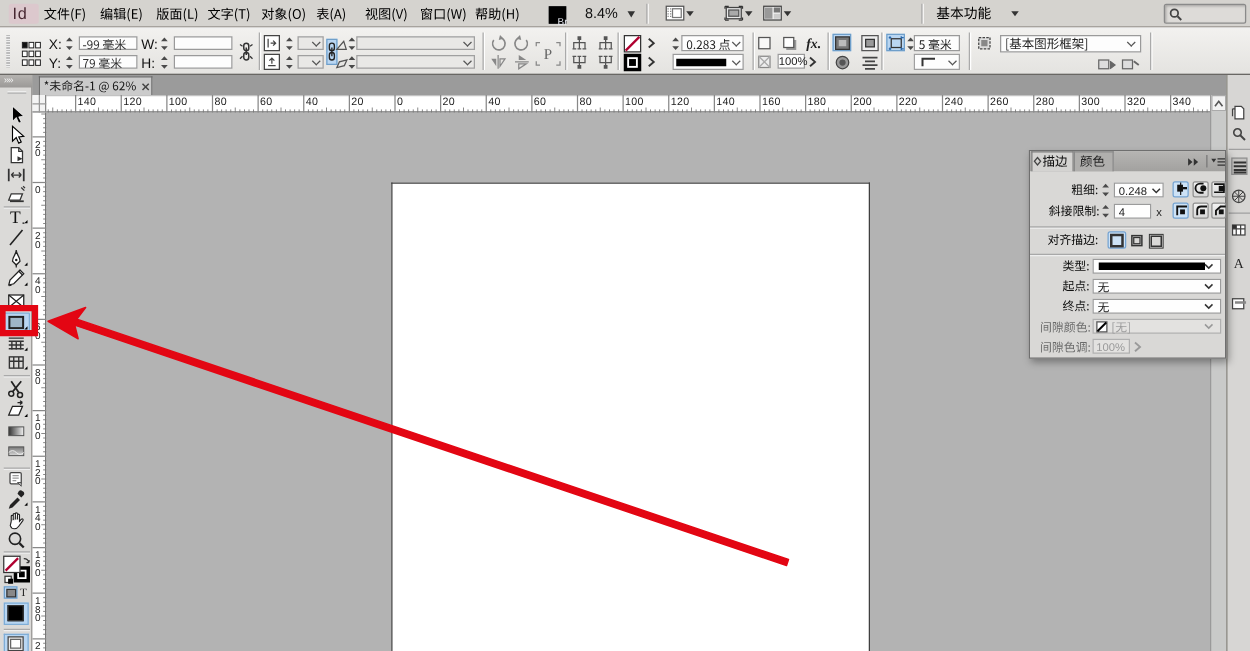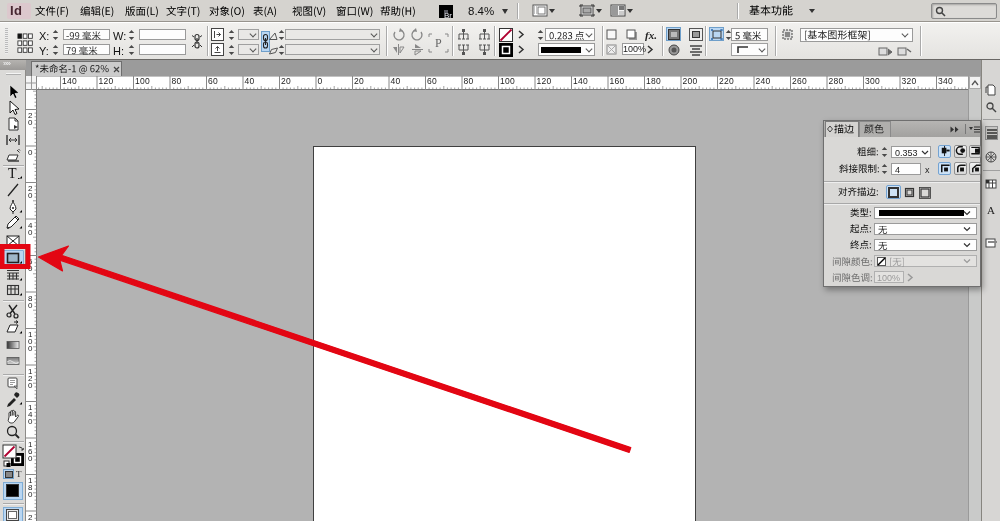--- a/index.html
+++ b/index.html
@@ -30,21 +30,21 @@
 .pbtn.on{background:#cde2f6;border:1.5px solid #74a3d2}
 .tool{position:absolute;left:1px;width:23px;height:15px}
 .tool svg{position:absolute;left:50%;top:50%;transform:translate(-50%,-50%)}
 .tool.on{background:#b9d6f2;border:1px solid #7fadd6;border-radius:1px}
 .dkico{position:absolute;left:985px}
 </style></head><body>
 <div id="app">
 
 <div id="menubar" class="abs"></div>
 <div class="abs" style="left:7px;top:3px;width:24px;height:16px;background:#dcc8cd;border-radius:2px"></div>
-<div class="abs" style="left:10px;top:3px;font-size:13px;font-weight:bold;color:#472731;letter-spacing:0.5px">Id</div>
+<div class="abs" style="left:10px;top:3px;font-size:13px;font-weight:normal;color:#472731;letter-spacing:0.5px">Id</div>
 <svg class="tp" style="left:35px;top:5.5px;" width="35" height="14" viewBox="0 0 35 14">
       <path fill="#000000" transform="translate(0,9.0)" d="M4.4 -8.6C4.8 -8.1 5.1 -7.4 5.2 -7.0L6.1 -7.3C5.9 -7.7 5.6 -8.4 5.3 -8.9ZM0.5 -7.0V-6.2H2.2C2.8 -4.6 3.6 -3.2 4.7 -2.1C3.5 -1.1 2.1 -0.4 0.4 0.1C0.5 0.3 0.8 0.6 0.9 0.8C2.6 0.3 4.1 -0.5 5.3 -1.5C6.5 -0.5 7.9 0.3 9.6 0.8C9.7 0.5 10.0 0.2 10.2 0.0C8.5 -0.4 7.0 -1.1 5.9 -2.1C6.9 -3.2 7.7 -4.5 8.4 -6.2H10.0V-7.0ZM5.3 -2.7C4.3 -3.7 3.5 -4.9 3.0 -6.2H7.5C6.9 -4.8 6.2 -3.6 5.3 -2.7Z M13.8 -3.6V-2.8H16.8V0.8H17.6V-2.8H20.5V-3.6H17.6V-5.9H20.0V-6.7H17.6V-8.7H16.8V-6.7H15.4C15.6 -7.1 15.7 -7.6 15.8 -8.1L15.0 -8.3C14.8 -6.9 14.4 -5.6 13.7 -4.7C13.9 -4.6 14.3 -4.4 14.4 -4.3C14.7 -4.7 15.0 -5.3 15.2 -5.9H16.8V-3.6ZM13.3 -8.8C12.7 -7.2 11.8 -5.6 10.8 -4.6C11.0 -4.4 11.2 -4.0 11.3 -3.8C11.6 -4.2 11.9 -4.6 12.3 -5.0V0.8H13.0V-6.3C13.4 -7.0 13.8 -7.8 14.1 -8.6Z M23.5 2.1 24.1 1.8C23.2 0.3 22.8 -1.5 22.8 -3.3C22.8 -5.0 23.2 -6.8 24.1 -8.3L23.5 -8.6C22.5 -7.0 22.0 -5.3 22.0 -3.3C22.0 -1.2 22.5 0.5 23.5 2.1Z M25.6 0.0H26.6V-3.5H29.5V-4.3H26.6V-6.9H30.0V-7.7H25.6Z M31.4 2.1C32.4 0.5 32.9 -1.2 32.9 -3.3C32.9 -5.3 32.4 -7.0 31.4 -8.6L30.8 -8.3C31.7 -6.8 32.1 -5.0 32.1 -3.3C32.1 -1.5 31.7 0.3 30.8 1.8Z"></path>
     </svg>
 <svg class="tp" style="left:80px;top:5.5px;" width="36" height="14" viewBox="0 0 36 14">
       <path fill="#000000" transform="translate(0,9.0)" d="M0.4 -0.6 0.6 0.2C1.5 -0.2 2.6 -0.6 3.6 -1.1L3.5 -1.7C2.3 -1.3 1.2 -0.8 0.4 -0.6ZM0.6 -4.4C0.8 -4.5 1.0 -4.6 2.2 -4.7C1.8 -4.1 1.4 -3.5 1.2 -3.3C0.9 -2.9 0.7 -2.6 0.5 -2.6C0.6 -2.4 0.7 -2.1 0.7 -1.9C0.9 -2.0 1.2 -2.1 3.6 -2.7C3.5 -2.8 3.5 -3.1 3.5 -3.3L1.8 -3.0C2.5 -3.9 3.2 -5.1 3.8 -6.3L3.2 -6.6C3.0 -6.2 2.8 -5.8 2.6 -5.4L1.4 -5.3C2.0 -6.2 2.6 -7.4 3.0 -8.6L2.3 -8.8C1.9 -7.5 1.2 -6.2 1.0 -5.8C0.7 -5.5 0.6 -5.2 0.4 -5.2C0.5 -5.0 0.6 -4.6 0.6 -4.4ZM6.6 -3.7V-2.1H5.7V-3.7ZM7.1 -3.7H7.8V-2.1H7.1ZM5.1 -4.3V0.8H5.7V-1.5H6.6V0.5H7.1V-1.5H7.8V0.5H8.4V-1.5H9.1V0.1C9.1 0.1 9.1 0.2 9.0 0.2C9.0 0.2 8.8 0.2 8.5 0.2C8.6 0.3 8.7 0.6 8.7 0.8C9.1 0.8 9.3 0.7 9.5 0.7C9.7 0.5 9.8 0.4 9.8 0.1V-4.3L9.1 -4.3ZM8.4 -3.7H9.1V-2.1H8.4ZM6.4 -8.7C6.5 -8.4 6.7 -8.0 6.8 -7.7H4.3V-5.4C4.3 -3.8 4.3 -1.5 3.3 0.2C3.5 0.3 3.8 0.5 3.9 0.7C4.9 -1.0 5.1 -3.5 5.1 -5.2H9.7V-7.7H7.7C7.5 -8.0 7.3 -8.5 7.1 -8.9ZM5.1 -7.0H8.9V-5.9H5.1Z M16.3 -7.9H19.1V-6.8H16.3ZM15.6 -8.5V-6.2H19.9V-8.5ZM11.4 -3.5C11.4 -3.6 11.7 -3.6 12.1 -3.6H13.1V-2.1L10.9 -1.8L11.1 -1.0L13.1 -1.4V0.8H13.8V-1.5L15.0 -1.8L14.9 -2.5L13.8 -2.2V-3.6H14.8V-4.3H13.8V-6.0H13.1V-4.3H12.1C12.3 -5.1 12.6 -5.9 12.9 -6.8H14.8V-7.6H13.1C13.2 -7.9 13.3 -8.3 13.3 -8.7L12.6 -8.8C12.5 -8.4 12.4 -8.0 12.3 -7.6H11.0V-6.8H12.1C11.9 -6.0 11.7 -5.3 11.6 -5.0C11.4 -4.6 11.3 -4.2 11.1 -4.2C11.2 -4.0 11.3 -3.6 11.4 -3.5ZM19.1 -5.0V-4.1H16.4V-5.0ZM14.7 -0.8 14.8 -0.1 19.1 -0.4V0.8H19.8V-0.5L20.6 -0.5L20.6 -1.2L19.8 -1.2V-5.0H20.5V-5.6H14.9V-5.0H15.7V-0.9ZM19.1 -3.5V-2.5H16.4V-3.5ZM19.1 -1.9V-1.1L16.4 -0.9V-1.9Z M23.5 2.1 24.1 1.8C23.2 0.3 22.8 -1.5 22.8 -3.3C22.8 -5.0 23.2 -6.8 24.1 -8.3L23.5 -8.6C22.5 -7.0 22.0 -5.3 22.0 -3.3C22.0 -1.2 22.5 0.5 23.5 2.1Z M25.6 0.0H30.2V-0.8H26.6V-3.6H29.5V-4.5H26.6V-6.9H30.0V-7.7H25.6Z M31.8 2.1C32.7 0.5 33.3 -1.2 33.3 -3.3C33.3 -5.3 32.7 -7.0 31.8 -8.6L31.2 -8.3C32.1 -6.8 32.5 -5.0 32.5 -3.3C32.5 -1.5 32.1 0.3 31.2 1.8Z"></path>
     </svg>
 <svg class="tp" style="left:125px;top:5.5px;" width="35" height="14" viewBox="0 0 35 14">
       <path fill="#000000" transform="translate(0,9.0)" d="M1.1 -8.6V-4.4C1.1 -2.8 1.0 -1.0 0.3 0.4C0.5 0.5 0.8 0.7 0.9 0.9C1.5 -0.2 1.7 -1.6 1.8 -3.0H3.2V0.8H4.0V-3.7H1.8L1.8 -4.4V-5.2H4.6V-5.9H3.7V-8.8H3.0V-5.9H1.8V-8.6ZM8.9 -5.0C8.7 -3.8 8.3 -2.8 7.8 -2.0C7.3 -2.9 6.9 -3.9 6.7 -5.0ZM5.1 -8.1V-4.5C5.1 -2.9 5.0 -0.9 4.2 0.5C4.4 0.5 4.7 0.8 4.8 0.9C5.7 -0.6 5.8 -2.7 5.8 -4.5V-5.0H6.0C6.3 -3.6 6.7 -2.4 7.4 -1.3C6.8 -0.6 6.1 -0.1 5.4 0.2C5.6 0.4 5.8 0.7 5.9 0.9C6.6 0.5 7.2 -0.0 7.8 -0.7C8.3 -0.0 8.9 0.5 9.6 0.9C9.7 0.7 9.9 0.4 10.1 0.2C9.4 -0.1 8.8 -0.6 8.3 -1.3C9.0 -2.4 9.5 -3.8 9.8 -5.7L9.3 -5.8L9.2 -5.8H5.8V-7.5C7.3 -7.6 8.8 -7.8 10.0 -8.1L9.5 -8.7C8.4 -8.5 6.6 -8.2 5.1 -8.1Z M14.6 -3.5H16.8V-2.3H14.6ZM14.6 -4.1V-5.3H16.8V-4.1ZM14.6 -1.7H16.8V-0.5H14.6ZM11.1 -8.1V-7.4H15.2C15.1 -6.9 15.0 -6.4 14.9 -6.0H11.6V0.8H12.3V0.3H19.1V0.8H19.9V-6.0H15.7L16.1 -7.4H20.4V-8.1ZM12.3 -0.5V-5.3H13.9V-0.5ZM19.1 -0.5H17.5V-5.3H19.1Z M23.5 2.1 24.1 1.8C23.2 0.3 22.8 -1.5 22.8 -3.3C22.8 -5.0 23.2 -6.8 24.1 -8.3L23.5 -8.6C22.5 -7.0 22.0 -5.3 22.0 -3.3C22.0 -1.2 22.5 0.5 23.5 2.1Z M25.6 0.0H29.9V-0.8H26.6V-7.7H25.6Z M31.3 2.1C32.3 0.5 32.8 -1.2 32.8 -3.3C32.8 -5.3 32.3 -7.0 31.3 -8.6L30.7 -8.3C31.6 -6.8 32.0 -5.0 32.0 -3.3C32.0 -1.5 31.6 0.3 30.7 1.8Z"></path>
     </svg>
 <svg class="tp" style="left:166px;top:5.5px;" width="36" height="14" viewBox="0 0 36 14">
@@ -58,21 +58,21 @@
     </svg>
 <svg class="tp" style="left:292px;top:5.5px;" width="36" height="14" viewBox="0 0 36 14">
       <path fill="#000000" transform="translate(0,9.0)" d="M4.7 -8.3V-2.7H5.5V-7.6H8.7V-2.7H9.5V-8.3ZM1.6 -8.4C2.0 -8.0 2.4 -7.5 2.6 -7.1L3.2 -7.5C3.0 -7.9 2.6 -8.4 2.2 -8.8ZM6.7 -6.8V-4.8C6.7 -3.1 6.4 -1.1 3.7 0.3C3.9 0.4 4.1 0.7 4.2 0.9C5.8 0.0 6.6 -1.1 7.0 -2.2V-0.2C7.0 0.5 7.3 0.7 8.0 0.7H9.0C9.9 0.7 10.0 0.3 10.1 -1.4C9.9 -1.4 9.7 -1.6 9.5 -1.7C9.4 -0.2 9.4 0.1 9.0 0.1H8.2C7.9 0.1 7.8 0.0 7.8 -0.3V-2.9H7.2C7.4 -3.5 7.4 -4.2 7.4 -4.7V-6.8ZM0.7 -7.0V-6.3H3.2C2.6 -5.0 1.5 -3.6 0.4 -2.9C0.5 -2.8 0.7 -2.4 0.8 -2.1C1.2 -2.4 1.6 -2.8 2.0 -3.3V0.8H2.7V-3.7C3.1 -3.2 3.6 -2.6 3.8 -2.3L4.3 -2.9C4.1 -3.2 3.3 -4.0 2.9 -4.4C3.4 -5.1 3.9 -5.9 4.2 -6.8L3.7 -7.0L3.6 -7.0Z M14.4 -2.9C15.3 -2.8 16.3 -2.4 16.9 -2.1L17.3 -2.6C16.7 -2.9 15.6 -3.2 14.8 -3.4ZM13.4 -1.6C14.8 -1.4 16.7 -1.0 17.7 -0.6L18.0 -1.2C17.0 -1.6 15.2 -2.0 13.8 -2.1ZM11.4 -8.4V0.8H12.1V0.4H19.3V0.8H20.1V-8.4ZM12.1 -0.3V-7.6H19.3V-0.3ZM14.8 -7.4C14.3 -6.6 13.4 -5.8 12.5 -5.2C12.7 -5.1 13.0 -4.9 13.1 -4.7C13.4 -5.0 13.7 -5.2 14.0 -5.5C14.4 -5.2 14.7 -4.8 15.2 -4.6C14.3 -4.1 13.3 -3.8 12.3 -3.6C12.5 -3.5 12.6 -3.2 12.7 -3.0C13.7 -3.2 14.8 -3.6 15.8 -4.2C16.7 -3.7 17.7 -3.3 18.7 -3.1C18.8 -3.3 19.0 -3.6 19.1 -3.7C18.2 -3.9 17.3 -4.2 16.5 -4.5C17.3 -5.1 17.9 -5.6 18.4 -6.4L17.9 -6.6L17.8 -6.6H15.1C15.2 -6.8 15.4 -7.0 15.5 -7.2ZM14.5 -5.9 14.5 -6.0H17.3C16.9 -5.6 16.4 -5.2 15.8 -4.9C15.3 -5.2 14.8 -5.5 14.5 -5.9Z M23.5 2.1 24.1 1.8C23.2 0.3 22.8 -1.5 22.8 -3.3C22.8 -5.0 23.2 -6.8 24.1 -8.3L23.5 -8.6C22.5 -7.0 22.0 -5.3 22.0 -3.3C22.0 -1.2 22.5 0.5 23.5 2.1Z M27.0 0.0H28.1L30.6 -7.7H29.6L28.4 -3.5C28.1 -2.6 27.9 -1.9 27.6 -1.0H27.6C27.3 -1.9 27.1 -2.6 26.8 -3.5L25.6 -7.7H24.6Z M31.6 2.1C32.6 0.5 33.2 -1.2 33.2 -3.3C33.2 -5.3 32.6 -7.0 31.6 -8.6L31.0 -8.3C31.9 -6.8 32.4 -5.0 32.4 -3.3C32.4 -1.5 31.9 0.3 31.0 1.8Z"></path>
     </svg>
 <svg class="tp" style="left:336px;top:5.5px;" width="39" height="14" viewBox="0 0 39 14">
       <path fill="#000000" transform="translate(0,9.0)" d="M3.9 -7.1C3.1 -6.4 1.9 -5.9 0.9 -5.6L1.3 -5.0C2.4 -5.3 3.6 -6.0 4.5 -6.7ZM6.0 -6.6C7.1 -6.2 8.5 -5.4 9.2 -4.9L9.7 -5.4C9.0 -5.9 7.6 -6.6 6.5 -7.1ZM4.5 -6.0C4.4 -5.7 4.1 -5.3 3.9 -4.9H1.7V0.9H2.5V0.4H8.1V0.8H8.9V-4.9H4.7C4.9 -5.2 5.2 -5.5 5.4 -5.8ZM2.5 -0.2V-4.3H8.1V-0.2ZM3.8 -2.3C4.3 -2.1 4.7 -1.9 5.1 -1.7C4.5 -1.3 3.7 -1.0 2.9 -0.9C3.0 -0.7 3.2 -0.5 3.3 -0.3C4.1 -0.6 5.0 -0.9 5.7 -1.4C6.3 -1.1 6.8 -0.8 7.1 -0.5L7.5 -1.0C7.2 -1.2 6.7 -1.5 6.2 -1.8C6.7 -2.2 7.1 -2.7 7.4 -3.3L7.0 -3.5L6.9 -3.5H4.5C4.6 -3.7 4.7 -3.9 4.8 -4.1L4.1 -4.1C3.9 -3.6 3.5 -3.0 2.9 -2.6C3.0 -2.5 3.2 -2.3 3.3 -2.2C3.7 -2.4 3.9 -2.7 4.1 -3.0H6.5C6.3 -2.6 6.0 -2.3 5.7 -2.1C5.2 -2.3 4.7 -2.5 4.2 -2.7ZM4.5 -8.7C4.6 -8.5 4.7 -8.2 4.8 -7.9H0.8V-6.3H1.6V-7.3H8.9V-6.3H9.7V-7.9H5.8C5.6 -8.2 5.5 -8.6 5.3 -8.9Z M11.8 -7.7V0.6H12.7V-0.3H18.9V0.5H19.7V-7.7ZM12.7 -1.1V-6.9H18.9V-1.1Z M23.5 2.1 24.1 1.8C23.2 0.3 22.8 -1.5 22.8 -3.3C22.8 -5.0 23.2 -6.8 24.1 -8.3L23.5 -8.6C22.5 -7.0 22.0 -5.3 22.0 -3.3C22.0 -1.2 22.5 0.5 23.5 2.1Z M26.4 0.0H27.6L28.7 -4.6C28.9 -5.2 29.0 -5.8 29.1 -6.4H29.2C29.3 -5.8 29.4 -5.2 29.6 -4.6L30.7 0.0H31.9L33.5 -7.7H32.6L31.7 -3.5C31.6 -2.7 31.4 -1.8 31.3 -1.0H31.2C31.1 -1.8 30.9 -2.7 30.7 -3.5L29.6 -7.7H28.7L27.7 -3.5C27.5 -2.7 27.3 -1.8 27.1 -1.0H27.1C26.9 -1.8 26.8 -2.7 26.6 -3.5L25.8 -7.7H24.8Z M34.8 2.1C35.8 0.5 36.4 -1.2 36.4 -3.3C36.4 -5.3 35.8 -7.0 34.8 -8.6L34.2 -8.3C35.1 -6.8 35.6 -5.0 35.6 -3.3C35.6 -1.5 35.1 0.3 34.2 1.8Z"></path>
     </svg>
 <svg class="tp" style="left:380px;top:5.5px;" width="37" height="14" viewBox="0 0 37 14">
       <path fill="#000000" transform="translate(0,9.0)" d="M2.9 -8.8V-8.0H0.7V-7.4H2.9V-6.6H0.9V-6.0H2.9V-5.7C2.9 -5.5 2.9 -5.4 2.8 -5.1H0.5V-4.5H2.5C2.2 -4.0 1.6 -3.6 0.7 -3.3C0.9 -3.1 1.2 -2.9 1.3 -2.7C2.4 -3.2 3.1 -3.8 3.4 -4.5H5.7V-5.1H3.6C3.7 -5.4 3.7 -5.5 3.7 -5.7V-6.0H5.4V-6.6H3.7V-7.4H5.6V-8.0H3.7V-8.8ZM6.1 -8.4V-3.2H6.9V-7.7H8.7C8.4 -7.2 8.1 -6.7 7.7 -6.3C8.6 -5.7 9.0 -5.3 9.0 -4.9C9.0 -4.7 8.9 -4.5 8.7 -4.4C8.6 -4.4 8.4 -4.4 8.3 -4.4C8.0 -4.3 7.6 -4.3 7.1 -4.4C7.3 -4.2 7.4 -3.9 7.4 -3.7C7.8 -3.7 8.3 -3.7 8.6 -3.7C8.8 -3.7 9.1 -3.8 9.2 -3.9C9.6 -4.1 9.8 -4.4 9.8 -4.8C9.8 -5.3 9.5 -5.8 8.5 -6.4C9.0 -6.9 9.5 -7.5 9.8 -8.1L9.3 -8.4L9.2 -8.4ZM1.6 -2.8V0.3H2.4V-2.0H4.8V0.8H5.6V-2.0H8.3V-0.6C8.3 -0.5 8.2 -0.4 8.1 -0.4C7.9 -0.4 7.3 -0.4 6.6 -0.4C6.7 -0.2 6.8 0.0 6.9 0.3C7.8 0.3 8.3 0.3 8.7 0.1C9.0 0.0 9.1 -0.2 9.1 -0.6V-2.8H5.6V-3.6H4.8V-2.8Z M17.1 -8.8C17.1 -8.0 17.1 -7.2 17.1 -6.4H15.4V-5.7H17.1C16.9 -3.2 16.4 -1.0 14.4 0.3C14.6 0.4 14.8 0.7 15.0 0.9C17.1 -0.5 17.7 -2.9 17.9 -5.7H19.5C19.4 -1.8 19.3 -0.4 19.0 -0.1C18.9 0.0 18.8 0.0 18.6 0.0C18.4 0.0 17.9 0.0 17.3 -0.0C17.4 0.2 17.5 0.5 17.5 0.7C18.0 0.8 18.6 0.8 18.9 0.8C19.3 0.7 19.5 0.6 19.7 0.3C20.0 -0.1 20.1 -1.6 20.3 -6.0C20.3 -6.1 20.3 -6.4 20.3 -6.4H17.9C17.9 -7.2 17.9 -8.0 17.9 -8.8ZM10.9 -1.0 11.0 -0.2C12.3 -0.5 14.0 -0.9 15.7 -1.3L15.6 -2.0L15.0 -1.9V-8.3H11.6V-1.1ZM12.3 -1.3V-3.1H14.3V-1.7ZM12.3 -5.3H14.3V-3.8H12.3ZM12.3 -6.0V-7.6H14.3V-6.0Z M23.5 2.1 24.1 1.8C23.2 0.3 22.8 -1.5 22.8 -3.3C22.8 -5.0 23.2 -6.8 24.1 -8.3L23.5 -8.6C22.5 -7.0 22.0 -5.3 22.0 -3.3C22.0 -1.2 22.5 0.5 23.5 2.1Z M25.6 0.0H26.6V-3.6H30.2V0.0H31.1V-7.7H30.2V-4.5H26.6V-7.7H25.6Z M33.2 2.1C34.2 0.5 34.8 -1.2 34.8 -3.3C34.8 -5.3 34.2 -7.0 33.2 -8.6L32.6 -8.3C33.5 -6.8 34.0 -5.0 34.0 -3.3C34.0 -1.5 33.5 0.3 32.6 1.8Z"></path>
     </svg>
-<div class="abs" style="left:439px;top:5px;width:14px;height:13px;background:#57575f;border:5px solid #000000;color:#e8eaf2;font-size:8px;text-align:center;line-height:12px">Br</div>
+<div class="abs" style="left:439px;top:5px;width:14px;height:13px;background:#57575f;border:7px solid #000000;color:#e8eaf2;font-size:8px;text-align:center;line-height:12px">Br</div>
 <div class="mtxt" style="left:468px;top:5px">8.4%</div>
 <div class="abs" style="left:502px;top:9px;width:0;height:0;border:3.5px solid transparent;border-top:5px solid #333"></div>
 <div class="sep" style="left:517px;top:3px;height:16px"></div>
 <svg class="tp" style="left:532px;top:4px" width="26" height="14" viewBox="0 0 26 14">
       <rect x="1" y="1" width="14" height="11" fill="#fff" stroke="#555"></rect>
       <path d="M2.5 2.5v8M4.5 2.5v8" stroke="#888" stroke-dasharray="1 1"></path>
       <rect x="6" y="3" width="7" height="7" fill="none" stroke="#777"></rect>
       <path fill="#333" d="M17 5 l6 0 -3 4 z"></path>
     </svg>
 <svg class="tp" style="left:579px;top:4px" width="26" height="14" viewBox="0 0 26 14">
@@ -1048,21 +1048,21 @@
       <path d="M5 1h6M5 3.5h6M5 6h6" stroke="#333"></path>
     </svg>
 <svg class="tp" style="left:857px;top:147.0px;" width="23" height="13" viewBox="0 0 23 13">
       <path fill="#111" transform="translate(0,8.2)" d="M0.6 -7.3C0.8 -6.6 1.1 -5.7 1.1 -5.2L1.7 -5.3C1.6 -5.9 1.4 -6.7 1.1 -7.4ZM3.6 -7.4C3.5 -6.8 3.2 -5.8 3.0 -5.3L3.4 -5.1C3.7 -5.7 4.0 -6.6 4.2 -7.3ZM0.5 -4.8V-4.1H1.9C1.5 -3.1 0.9 -1.8 0.4 -1.1C0.5 -1.0 0.7 -0.7 0.8 -0.5C1.2 -1.1 1.7 -2.1 2.0 -3.0V0.8H2.7V-3.1C3.0 -2.6 3.5 -1.9 3.6 -1.6L4.1 -2.1C3.9 -2.4 3.0 -3.6 2.7 -3.9V-4.1H4.1V-4.8H2.7V-8.0H2.0V-4.8ZM5.3 -4.5H7.6V-2.7H5.3ZM5.3 -5.1V-6.9H7.6V-5.1ZM5.3 -2.0H7.6V-0.1H5.3ZM4.7 -7.6V-0.1H3.6V0.5H9.1V-0.1H8.3V-7.6Z M9.9 -0.5 10.0 0.2C10.9 0.0 12.2 -0.2 13.4 -0.5L13.3 -1.1C12.1 -0.9 10.7 -0.6 9.9 -0.5ZM10.1 -4.0C10.2 -4.1 10.4 -4.2 11.8 -4.3C11.3 -3.7 10.9 -3.2 10.7 -3.0C10.3 -2.7 10.1 -2.5 9.9 -2.4C10.0 -2.2 10.1 -1.9 10.1 -1.7C10.3 -1.9 10.7 -1.9 13.4 -2.4C13.3 -2.5 13.3 -2.8 13.3 -3.0L11.2 -2.7C12.0 -3.5 12.8 -4.5 13.5 -5.5L12.9 -5.9C12.7 -5.5 12.5 -5.2 12.3 -5.0L10.8 -4.8C11.5 -5.6 12.1 -6.7 12.6 -7.7L11.9 -8.0C11.4 -6.9 10.6 -5.6 10.4 -5.3C10.2 -5.0 10.0 -4.8 9.8 -4.7C9.9 -4.5 10.0 -4.2 10.1 -4.0ZM15.6 -0.7H14.3V-3.4H15.6ZM16.3 -0.7V-3.4H17.7V-0.7ZM13.6 -7.5V0.6H14.3V0.0H17.7V0.5H18.3V-7.5ZM15.6 -4.0H14.3V-6.8H15.6ZM16.3 -4.0V-6.8H17.7V-4.0Z M20.3 -3.7C20.7 -3.7 20.9 -4.0 20.9 -4.4C20.9 -4.8 20.7 -5.0 20.3 -5.0C20.0 -5.0 19.7 -4.8 19.7 -4.4C19.7 -4.0 20.0 -3.7 20.3 -3.7ZM20.3 0.1C20.7 0.1 20.9 -0.1 20.9 -0.5C20.9 -0.9 20.7 -1.2 20.3 -1.2C20.0 -1.2 19.7 -0.9 19.7 -0.5C19.7 -0.1 20.0 0.1 20.3 0.1Z"></path>
     </svg>
 <svg class="tp" style="left:881px;top:146px" width="7" height="12" viewBox="0 0 7 12">
       <path fill="#4a4a4a" d="M3.5 1 L6.2 4 L0.8 4 Z"></path>
       <path fill="#4a4a4a" d="M3.5 11 L6.2 8 L0.8 8 Z"></path>
     </svg>
 <div class="pfld" style="left:891px;top:146px;width:40px;height:12px"></div>
-<div class="abs" style="left:895px;top:148px;font-size:9px;color:#222">0.353</div>
+<div class="abs" style="left:895px;top:148px;font-size:9px;color:#222">0.248</div>
 <svg class="tp" style="left:921px;top:150px" width="8" height="5" viewBox="0 0 8 5">
       <path d="M1 1 L4 4 L7 1" fill="none" stroke="#333" stroke-width="1.2"></path>
     </svg>
 <div class="pbtn on" style="left:938px;top:145px;width:13px"></div>
 <svg class="tp" style="left:939px;top:145px" width="12" height="12" viewBox="0 0 12 13">
       <rect x="2.5" y="3" width="5" height="6" fill="#111"></rect>
       <path d="M5.5 1v11" stroke="#111"></path>
       <path d="M7.5 6h3.5" stroke="#111" stroke-width="2"></path>
     </svg>
 <div class="pbtn" style="left:954px;top:145px;width:13px"></div>

